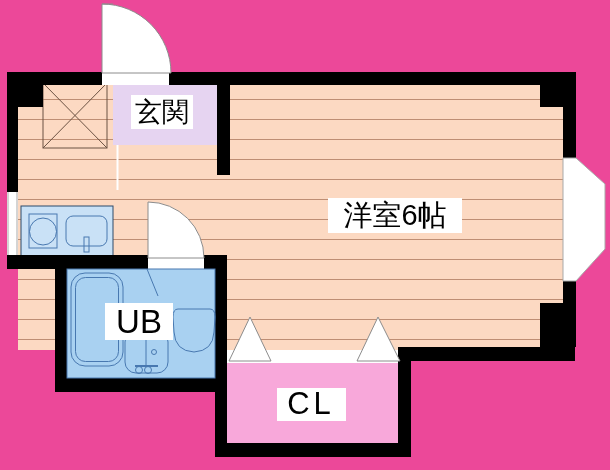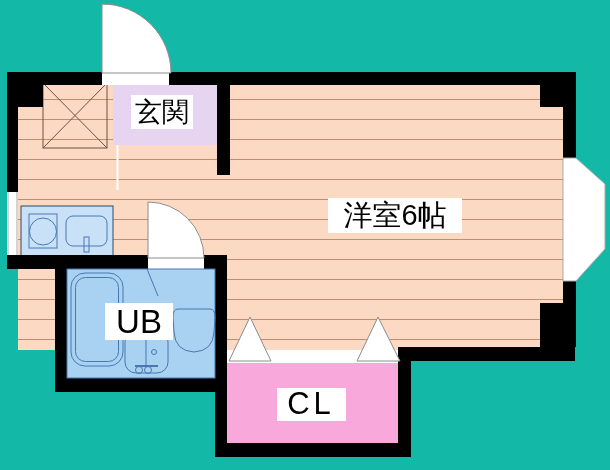--- a/index.html
+++ b/index.html
@@ -1,16 +1,16 @@
 <!DOCTYPE html>
 <html><head>
 <meta charset="utf-8">
 <style>
   html,body{margin:0;padding:0;background:#ffffff;}
-  .stage{position:relative;width:610px;height:470px;background:#14b8a6;overflow:hidden;
+  .stage{position:relative;width:610px;height:470px;background:#ec4899;overflow:hidden;
          font-family:"Liberation Sans", sans-serif;}
   svg{display:block;}
   text{font-family:"Liberation Sans", sans-serif;}
   .cjk{font-weight:500;}
 </style>
 </head>
 <body>
 
 <div class="stage">
 <svg width="610" height="470" viewBox="0 0 610 470">

